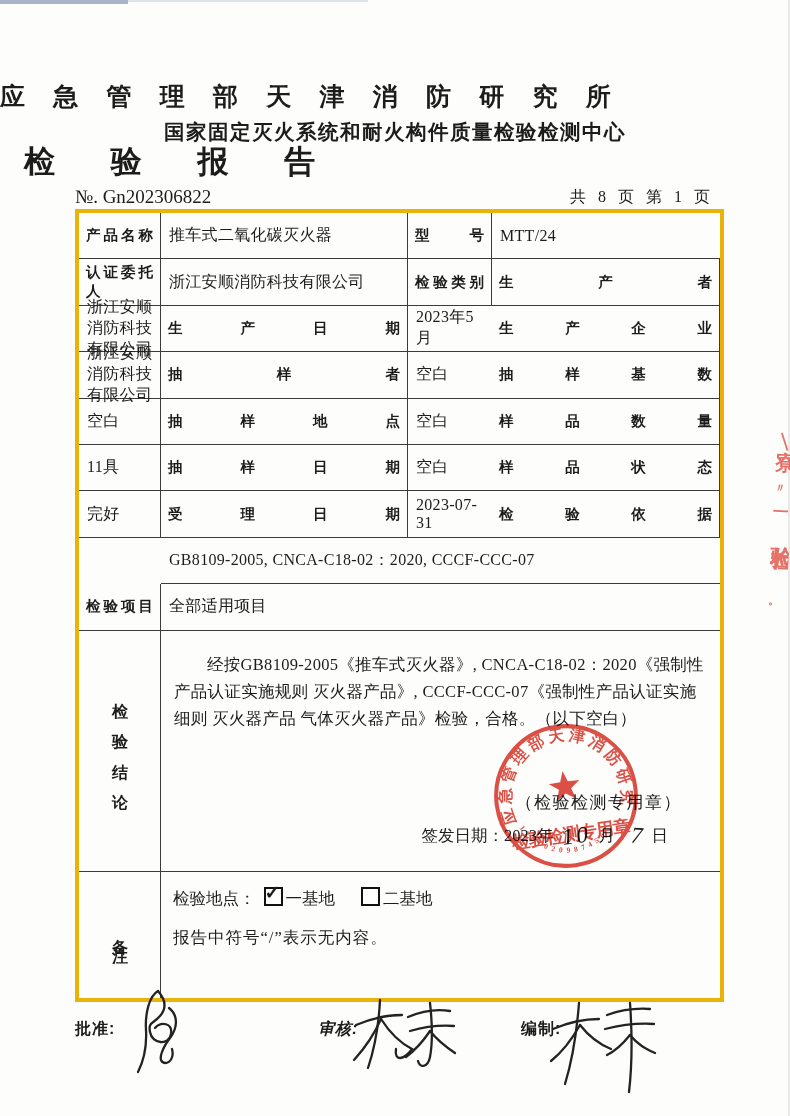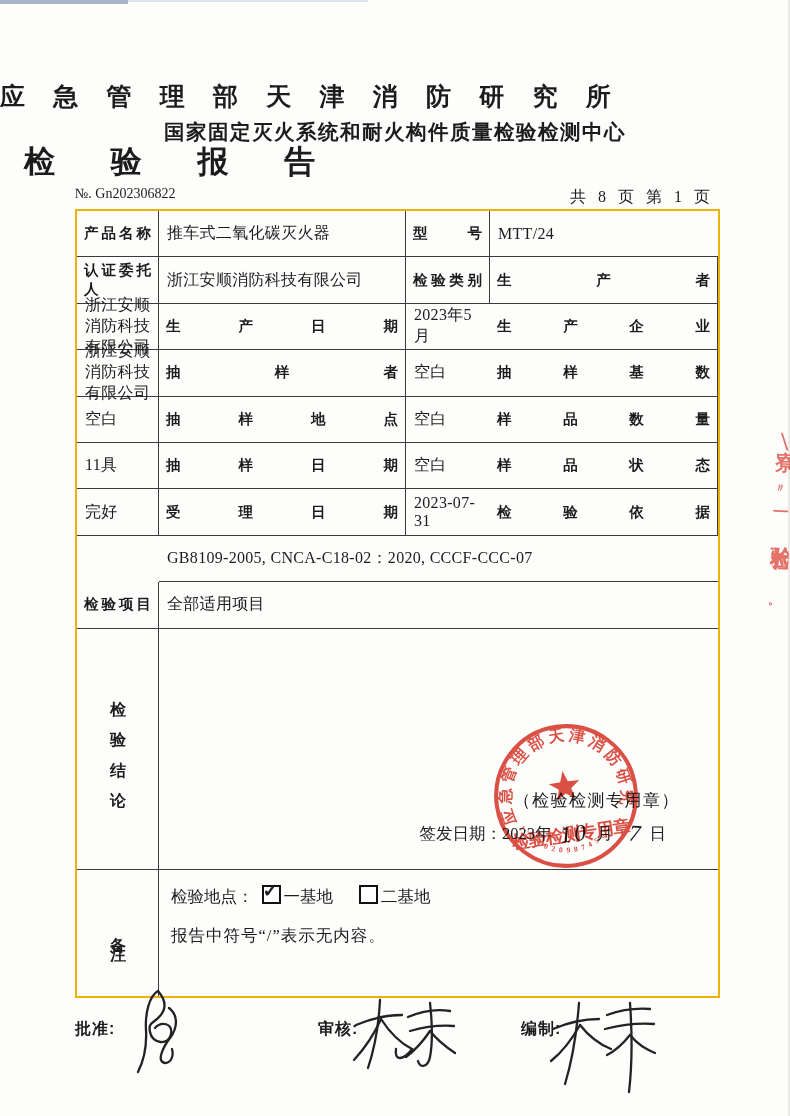--- a/index.html
+++ b/index.html
@@ -12,28 +12,28 @@
   .scan-edge-top2{position:absolute;top:0;left:128px;width:240px;height:2px;background:#dde3ec;}
   .scan-edge-right{position:absolute;top:0;right:0;width:2px;height:100%;background:#e9e9e7;}
 
   
   .org-name{position:absolute;top:80px;left:0;width:100%;
     font-size:25px;font-weight:600;letter-spacing:11px;white-space:nowrap;}
   .center-name{position:absolute;top:118px;left:0;width:100%;text-align:center;
     font-size:20.5px;font-weight:600;letter-spacing:1.5px;}
   .report-title{position:absolute;top:141px;left:0;width:100%;text-align:left;
     font-size:31px;font-weight:700;letter-spacing:24px;text-indent:24px;}
-  .report-no{position:absolute;top:186px;left:75px;font-size:14px;}
+  .report-no{position:absolute;top:186px;left:75px;font-size:19px;}
   .page-info{position:absolute;top:187px;right:76px;font-size:16px;letter-spacing:4px;}
 
   
   .tbl{position:absolute;left:75px;top:209px;width:641px;
     display:grid;grid-template-columns:82px 247px 84px 228px;
     grid-template-rows:repeat(9,46.4px) 241px 126px;
-    border:2px solid #eab308;background:transparent;}
+    border:4px solid #eab308;background:transparent;}
   .c{border-right:1px solid #3b3b3b;border-bottom:1px solid #3b3b3b;
      display:flex;align-items:center;box-sizing:border-box;min-width:0;}
   .last-col{border-right:none;}
   .last-row{border-bottom:none;}
   .lbl{font-family:"Liberation Sans","DejaVu Sans",sans-serif;font-weight:bold;font-size:14.5px;}
   .lbl>span{display:block;width:100%;padding:0 7px;text-align:justify;text-align-last:justify;}
   .val{font-size:16px;padding:0 4px 0 8px;letter-spacing:.3px;}
   .span3{grid-column:2/5;}
   .vcell{justify-content:center;}
   .vtext{writing-mode:vertical-rl;text-orientation:upright;
@@ -164,39 +164,40 @@
 
   <div class="c lbl">
       <span>检验项目</span>
     </div>
   <div class="c val span3 last-col">全部适用项目</div>
 
   <div class="c vcell">
     <span class="vtext vs-wide">检验结论</span>
   </div>
   <div class="c span3 last-col concl">
+    <div class="concl-text">经按GB8109-2005《推车式灭火器》, CNCA-C18-02：2020《强制性产品认证实施规则  灭火器产品》, CCCF-CCC-07《强制性产品认证实施细则  灭火器产品  气体灭火器产品》检验，合格。（以下空白）</div>
     <div class="stamp-note">（检验检测专用章）</div>
     <div class="sign-date">
       <span>签发日期：2023年</span><span class="hand">10</span><span>月</span><span class="hand day">7</span><span>日</span>
     </div>
   </div>
 
   <div class="c vcell last-row">
     <span class="vtext vs-med">备注</span>
   </div>
   <div class="c span3 last-col last-row remark-body">
     <div class="remark-line1">
       <span>检验地点：</span><span class="cb"><span class="tick">✓</span></span><span>一基地</span><span class="cb cb2"></span><span>二基地</span>
     </div>
     <div class="remark-line2">报告中符号“/”表示无内容。</div>
   </div>
 </div>
 
 <div class="sig-label" style="left:75px;">批准:</div>
-<div class="sig-label" style="left:318px;">审核:</div>
+<div class="sig-label" style="left:318px;font-style:italic;">审核:</div>
 <div class="sig-label" style="left:521px;">编制:</div>
 
 <svg class="sig-svg" style="left:128px;top:984px;" width="62" height="96" viewBox="0 0 62 96">
   <path d="M30 7 C21 12 17 30 18 46 C19 64 15 78 10 88"></path>
   <path d="M30 7 C37 15 39 24 32 32 C25 40 20 38 22 48 C24 60 41 62 43 50 C45 39 33 37 27 44"></path>
   <path d="M41 24 C49 30 51 42 42 54 C35 63 28 78 37 79 C43 79 46 72 44 65"></path>
 </svg>
 <svg class="sig-svg" style="left:350px;top:994px;" width="112" height="88" viewBox="0 0 112 88">
   <path d="M6 31 C20 25 38 21 52 21"></path>
   <path d="M30 6 C29 26 26 50 18 74"></path>

